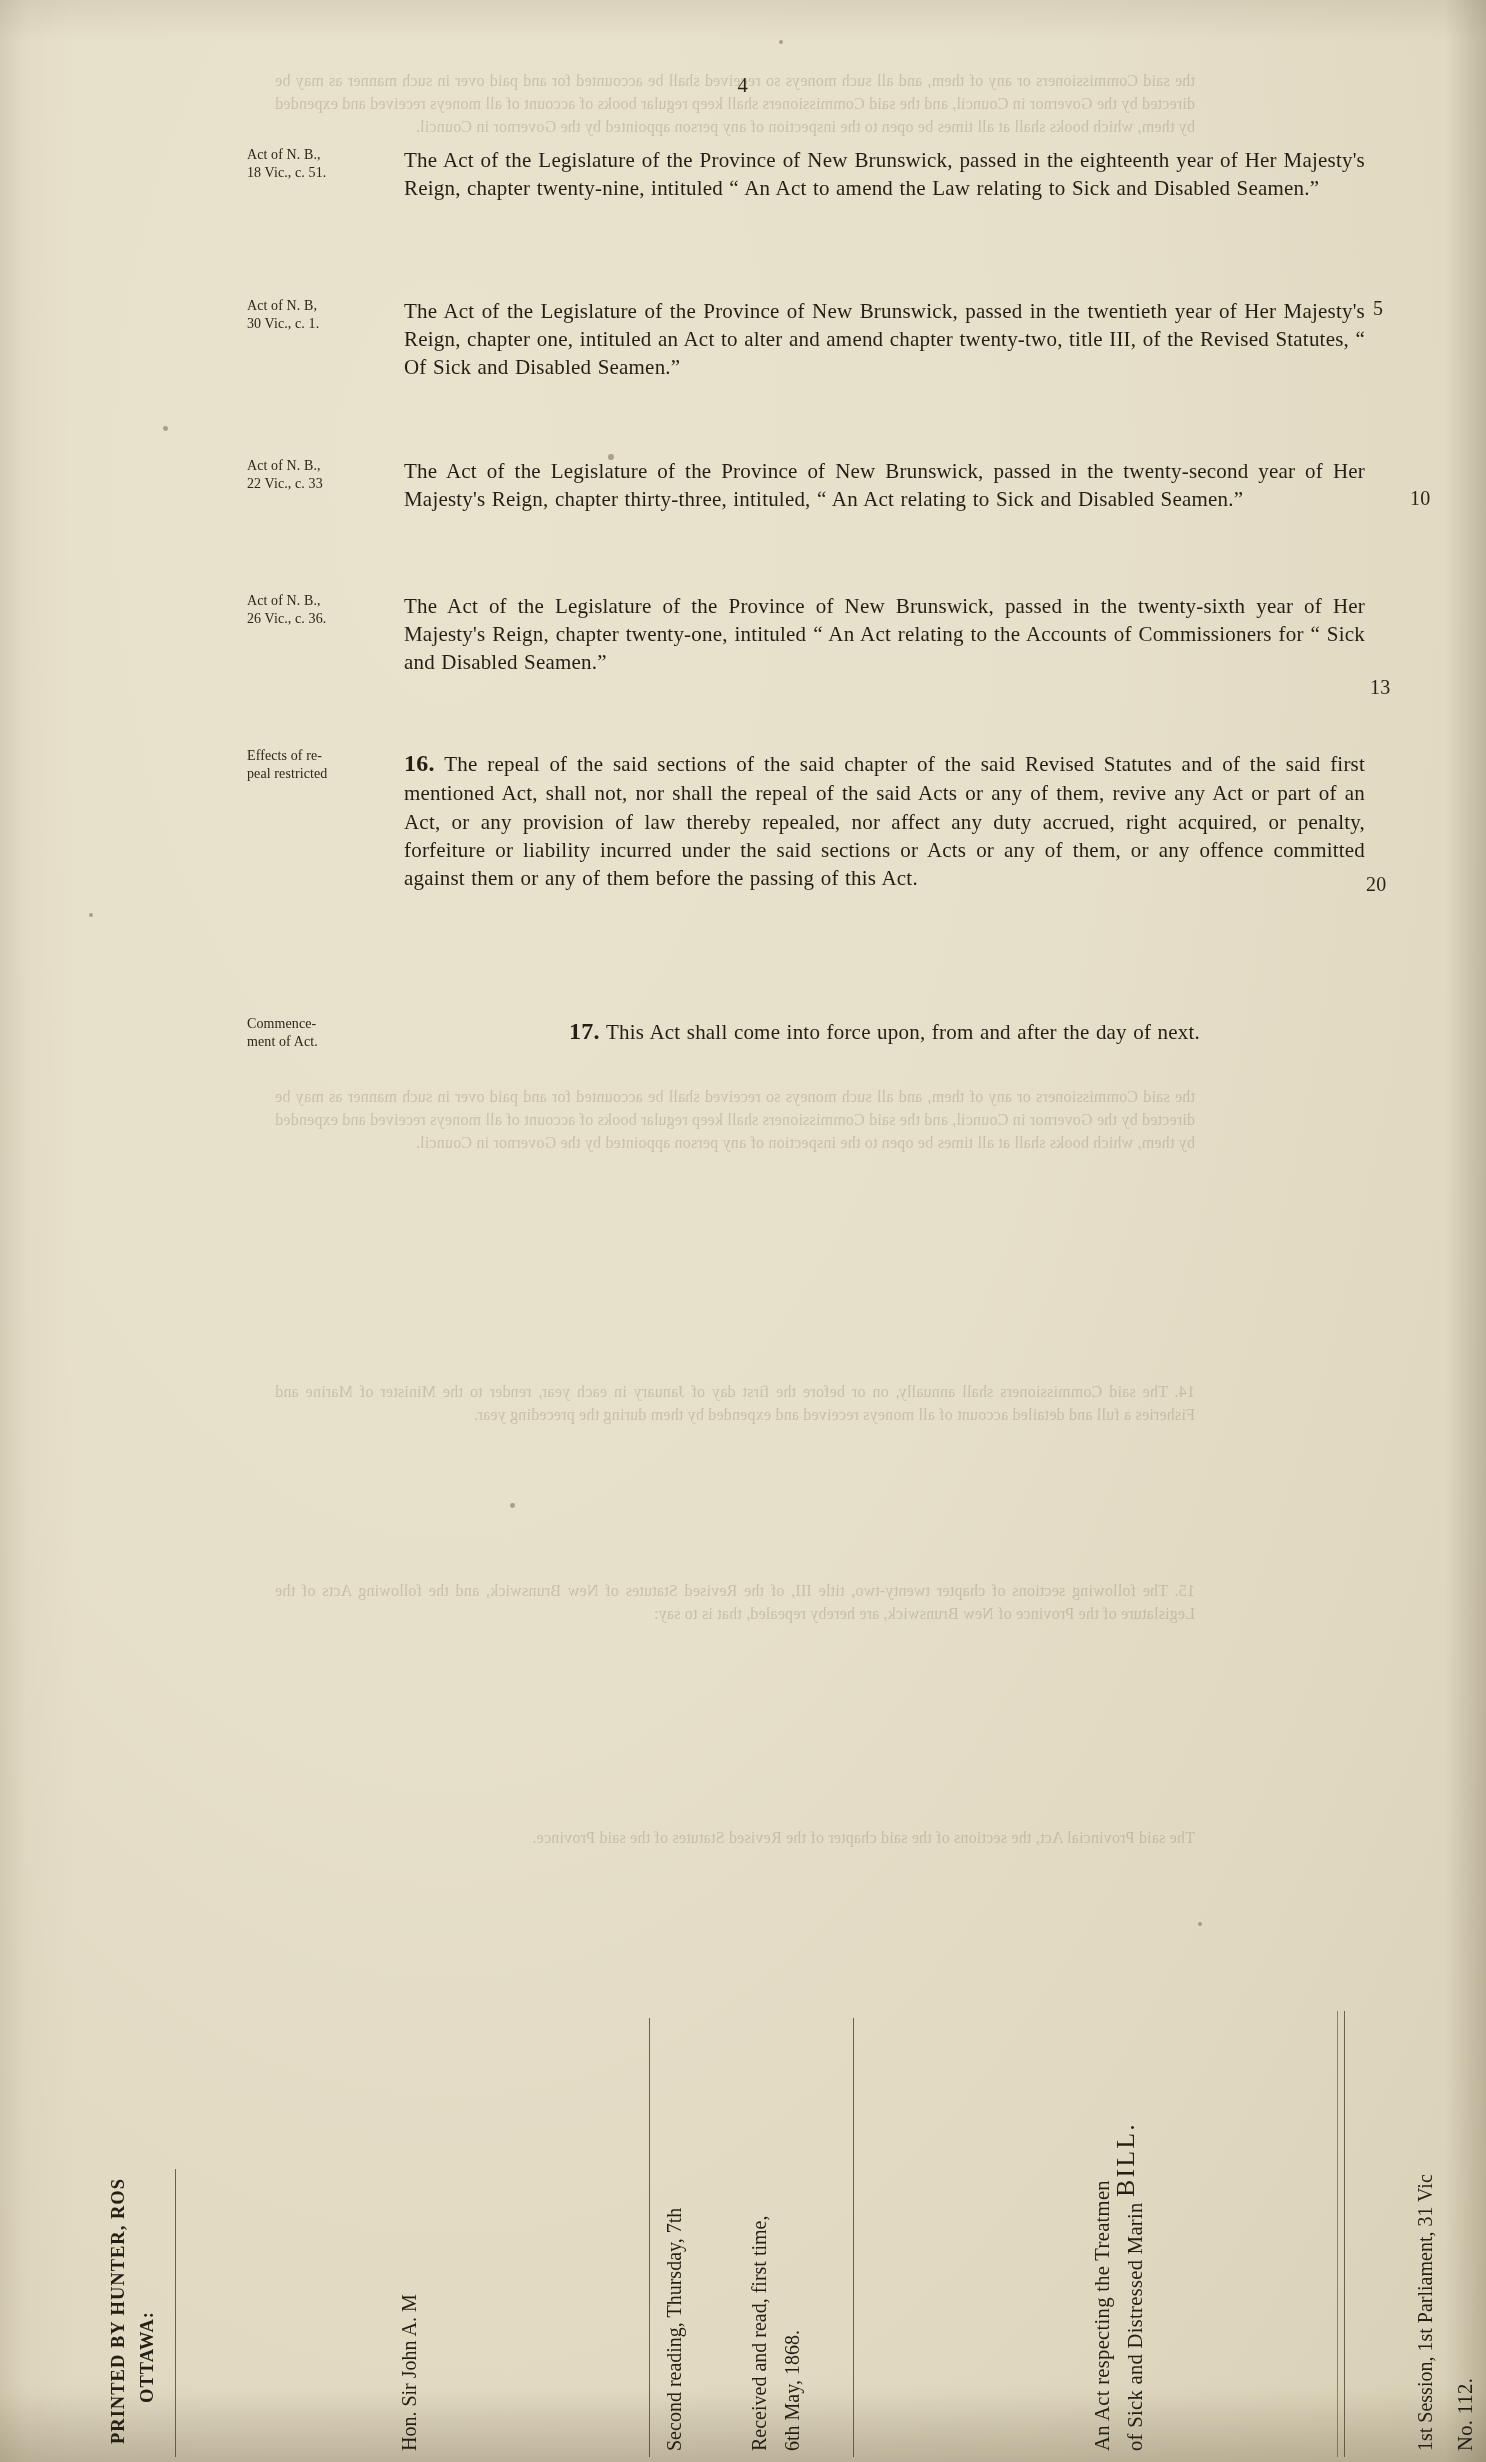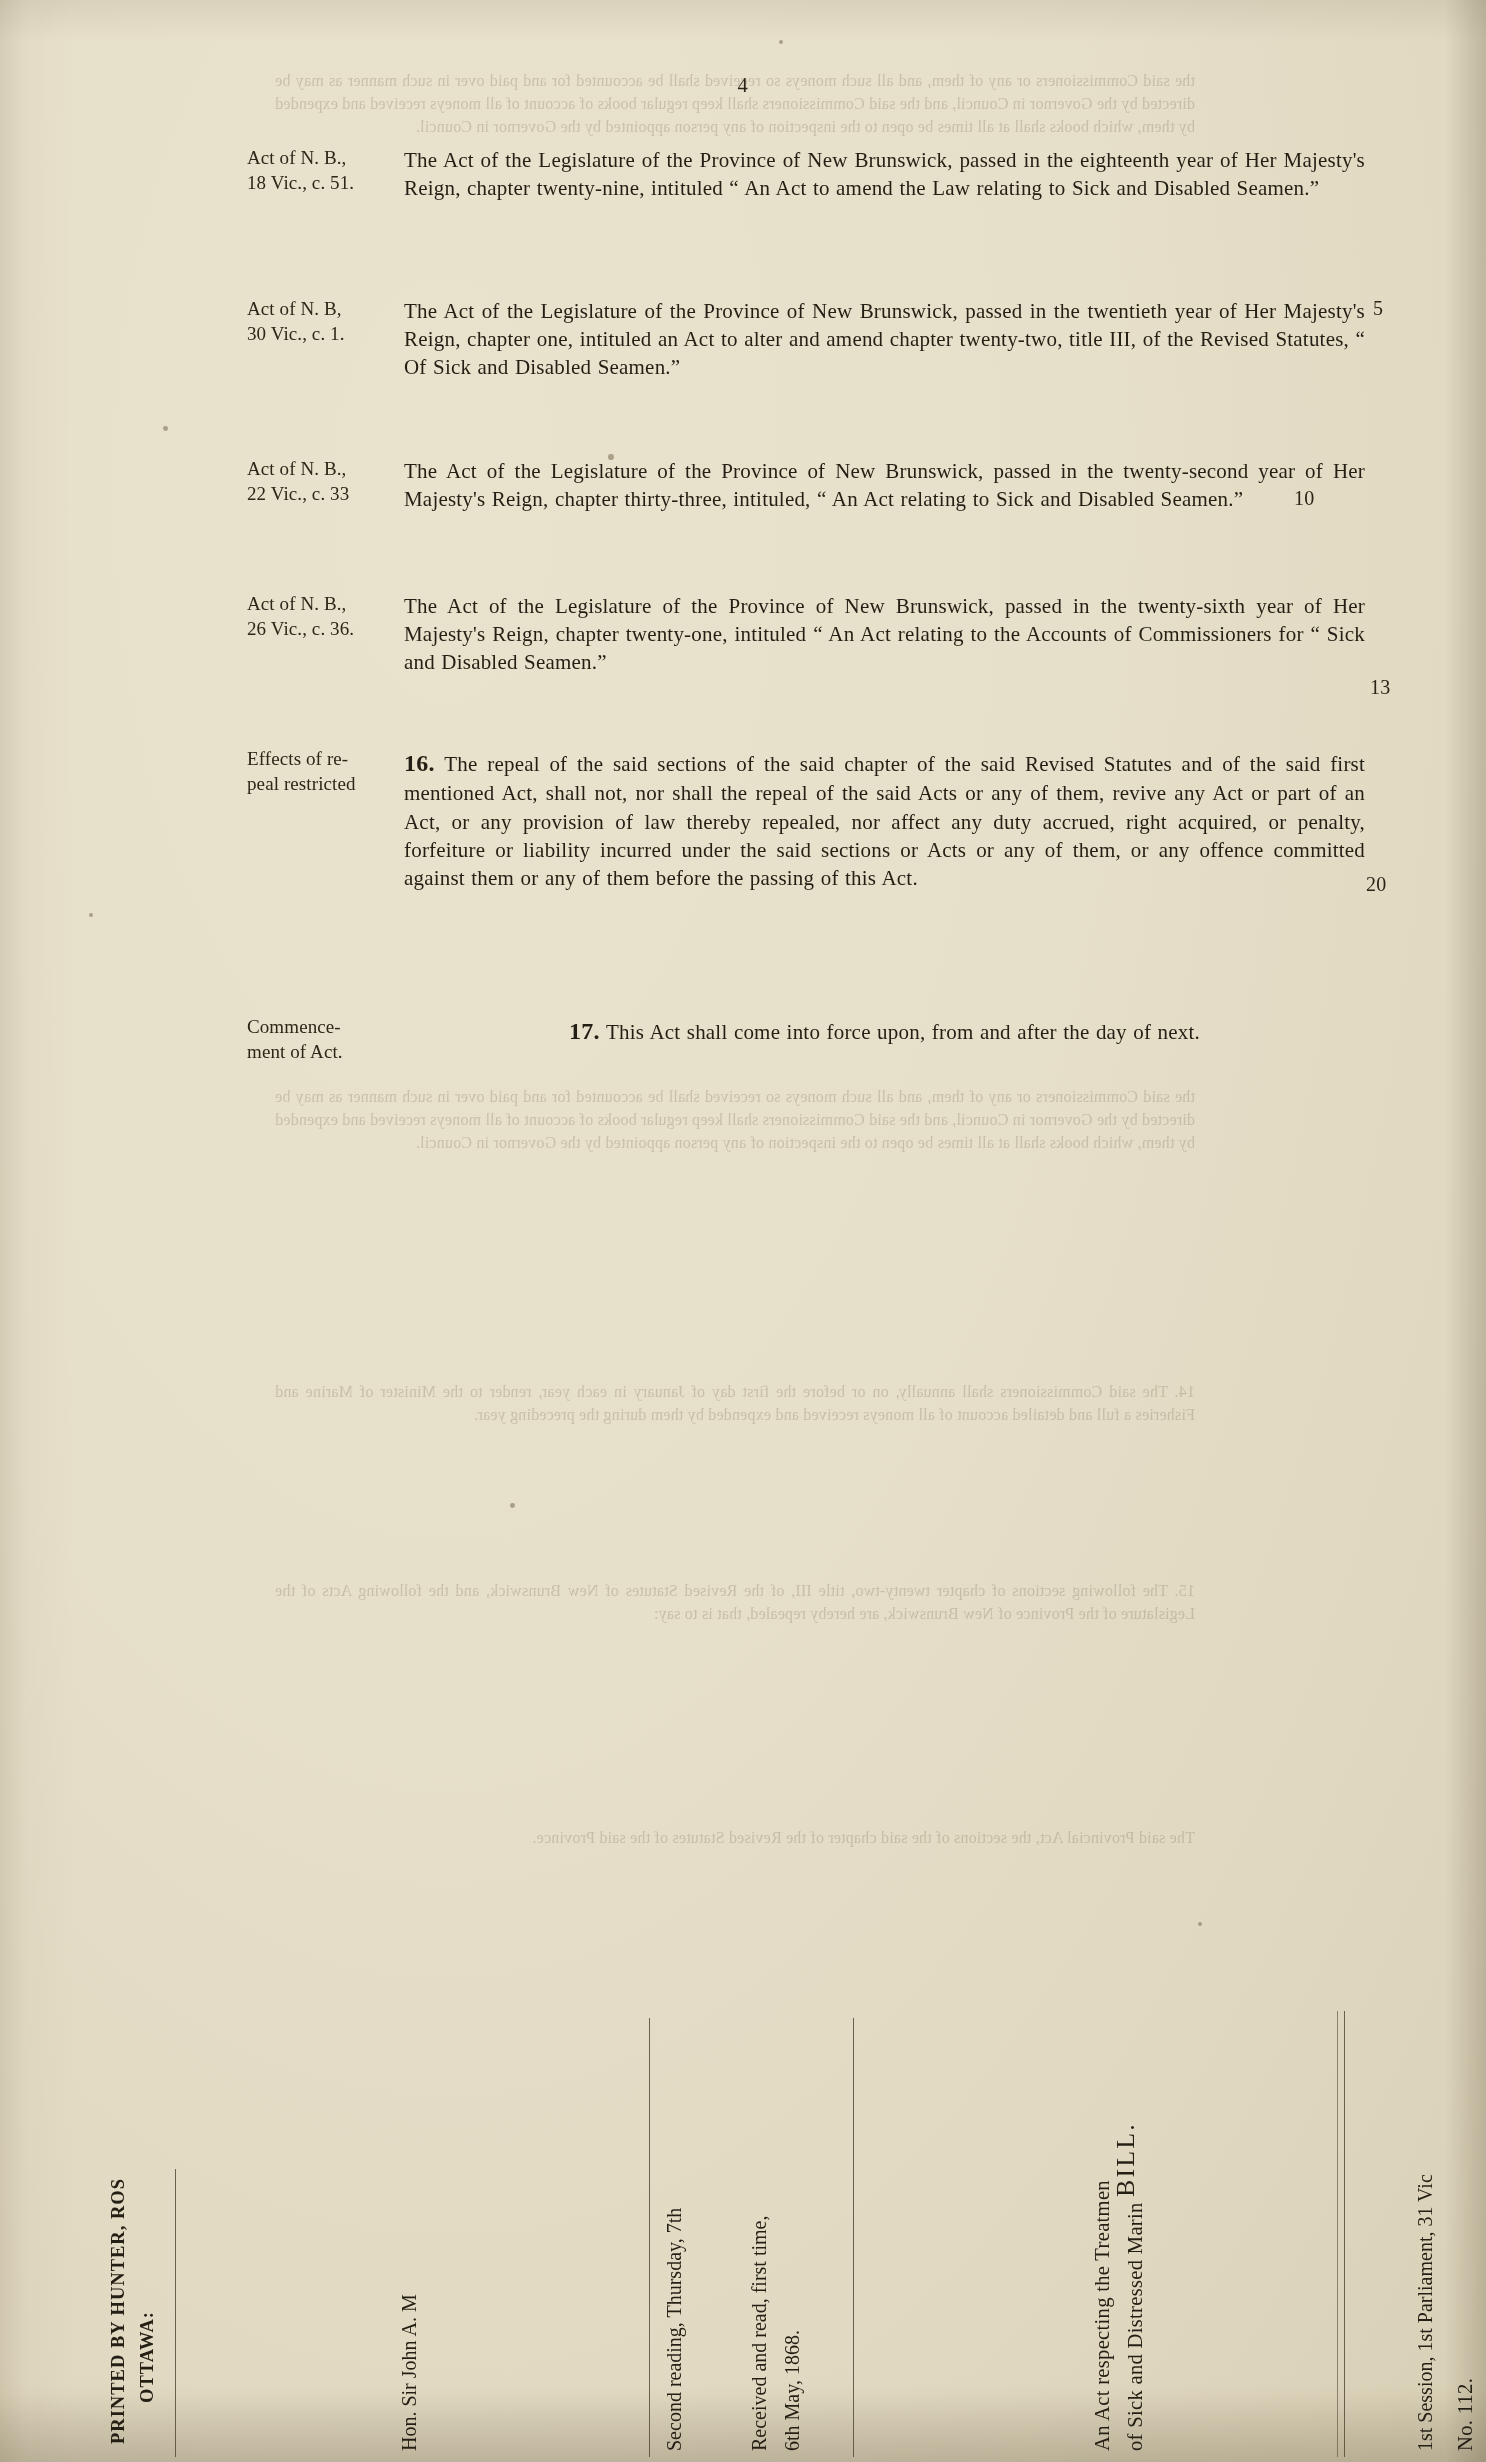--- a/index.html
+++ b/index.html
@@ -68,21 +68,21 @@
   .section {
     position: absolute;
     left: 247px;
     width: 1126px;
   }
   .marginal {
     position: absolute;
     left: 0;
     width: 144px;
     text-align: left;
-    font-size: 19px;
+    font-size: 14px;
     line-height: 1.30;
     color: #2d2719;
     letter-spacing: 0.1px;
   }
   .body {
     position: absolute;
     left: 157px;
     width: 961px;
     font-size: 21px;
     line-height: 1.345;
@@ -223,21 +223,21 @@
       <div>Commence-</div>
       <div>ment of Act.</div>
     </div>
     <div class="body" style="text-align:center;">
       <p><span class="secnum">17.</span>
       <span>This Act shall come into force upon, from and after the day of                next.</span></p>
     </div>
   </div>
 
   <div class="linenum" style="left:1373px; top:297px;">5</div>
-  <div class="linenum" style="left:1294px; top:487px;">10</div>
+  <div class="linenum" style="left:1410px; top:487px;">10</div>
   <div class="linenum" style="left:1370px; top:676px;">13</div>
   <div class="linenum" style="left:1366px; top:873px;font-family:Liberation Serif, serif;">20</div>
 
   <div id="docket">
 
     <div class="rule-v" style="left:1344px; top:34px; height:446px;"></div>
     <div class="rule-v thin" style="left:1337px; top:34px; height:446px;"></div>
     <div class="rule-v" style="left:1337px; top:199px; height:0px;"></div>
     <div class="rule-v" style="left:853px; top:41px; height:439px;"></div>
     <div class="rule-v" style="left:649px; top:41px; height:439px;"></div>

